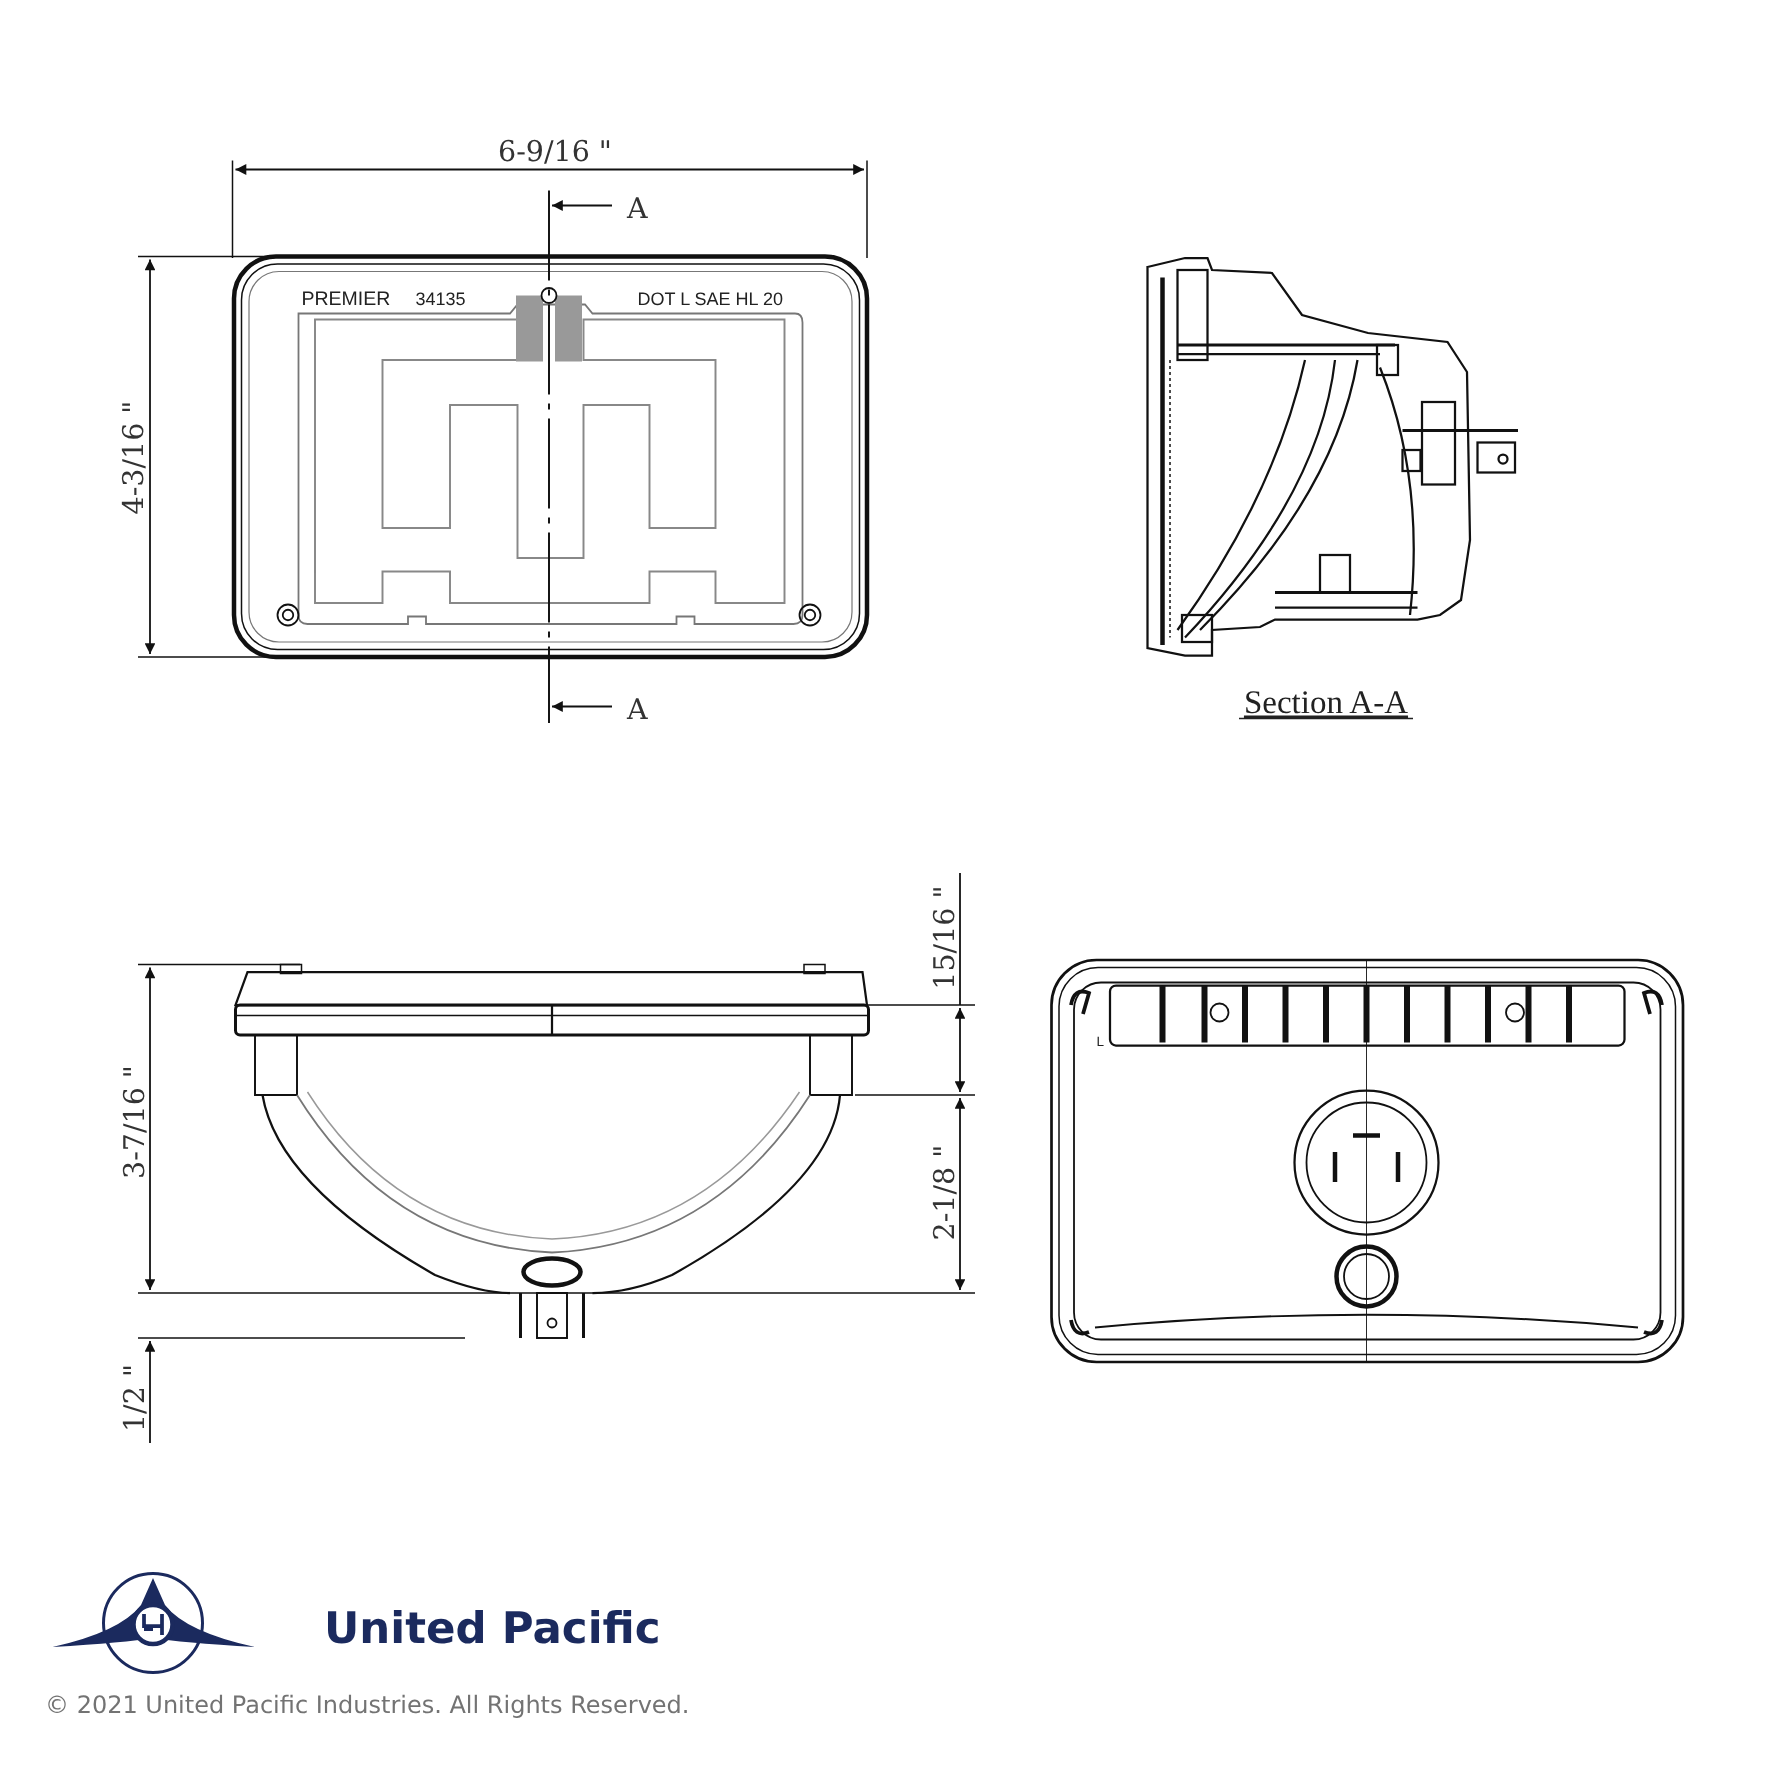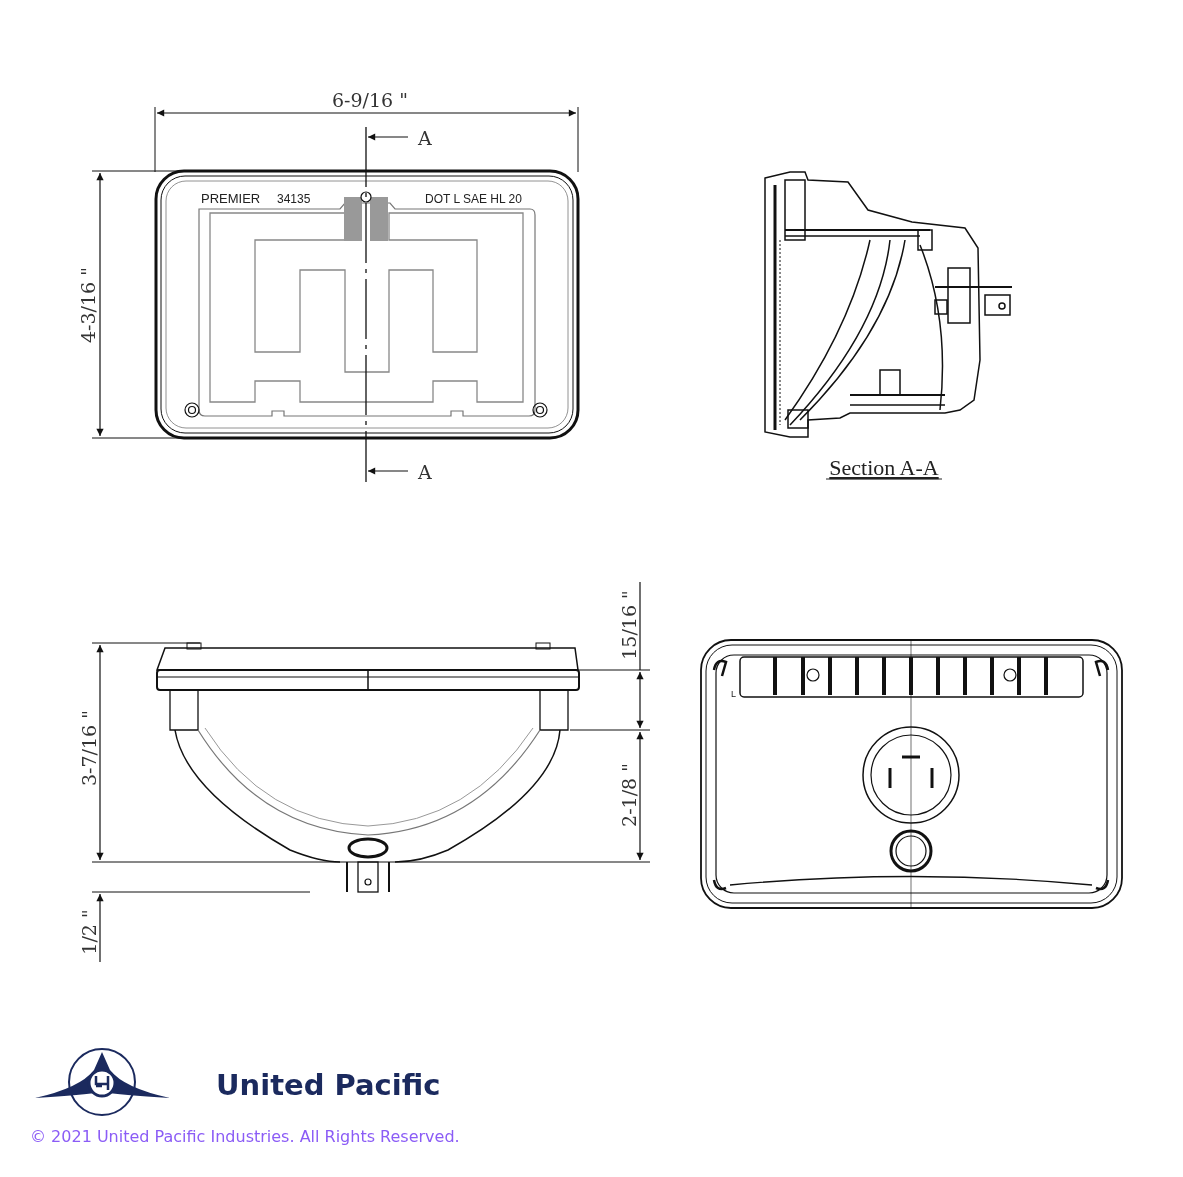--- a/index.html
+++ b/index.html
@@ -2,21 +2,21 @@
 <html><head>
 <meta charset="utf-8">
 <style>
   html, body { margin:0; padding:0; background:#ffffff; }
   body { width:1183px; height:1177px; position:relative; overflow:hidden; font-family:"Liberation Serif", serif; }
   svg { position:absolute; left:0; top:0; }
   .dim { font-family:"DejaVu Serif", serif; font-size:19px; fill:#333; }
   .lbl { font-family:"Liberation Sans", sans-serif; font-size:13px; fill:#222; }
   .sec { font-family:"Liberation Serif", serif; font-size:22px; fill:#222; text-decoration:underline; }
   .brand { position:absolute; left:180px; top:1068px; font-family:"DejaVu Sans", sans-serif; font-weight:bold; font-size:29px; color:#1b2a5e;margin-left:36px; }
-  .copy { position:absolute; left:30px; top:1127px; font-family:"DejaVu Sans", sans-serif; font-size:16px; color:#8b5cf6; }
+  .copy { position:absolute; left:30px; top:1127px; font-family:"DejaVu Sans", sans-serif; font-size:16px; color:#737373; }
 </style>
 </head>
 <body>
 
 <svg width="1183" height="1177" viewBox="0 0 1183 1177">
   <defs>
     <marker id="arr" viewBox="0 0 10 10" refX="10" refY="5" markerWidth="10" markerHeight="6" orient="auto-start-reverse">
       <path d="M0,0 L10,5 L0,10 z" fill="#111"></path>
     </marker>
   </defs>

